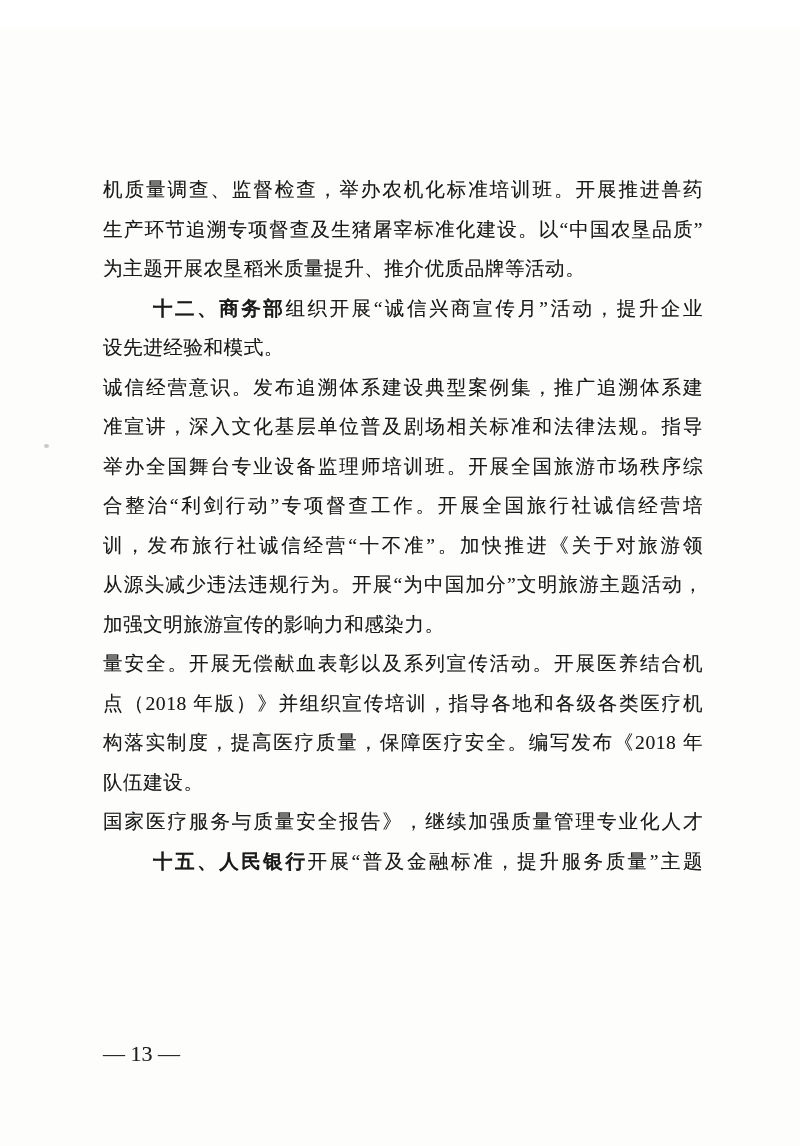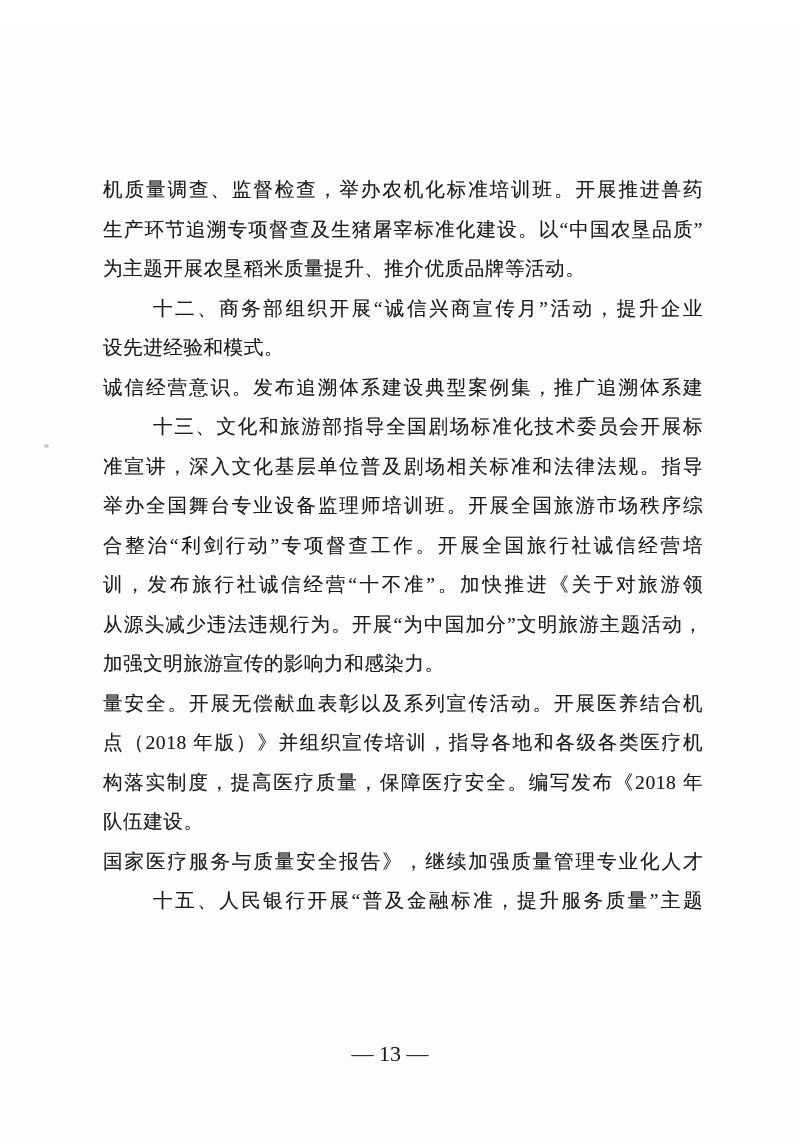--- a/index.html
+++ b/index.html
@@ -31,30 +31,30 @@
     letter-spacing: 0.5px;
   }
   .line.short {
     text-align-last: left;
   }
   .line.indent {
     padding-left: 50px;
   }
   .head {
     font-family: "Liberation Sans", "DejaVu Sans", sans-serif;
-    font-weight: 400;
+    font-weight: 700;
   }
   .pagenum {
     position: absolute;
     top: 1008px;
     left: 103px;
     width: 574px;
     height: 36px;
     line-height: 36px;
-    text-align: center;
+    text-align: left;
     font-size: 22px;
     color: #1f1f1f;
     text-shadow: 0 0 0.5px rgba(20,20,20,0.35);
   }
   .speck {
     position: absolute;
     left: 44px; top: 416px;
     width: 5px; height: 4px;
     background: #c9c9c6;
     border-radius: 50%;
@@ -75,21 +75,20 @@
       <div class="line short">为主题开展农垦稻米质量提升、推介优质品牌等活动。</div>
     </div>
 
     <div>
       <div class="line indent"><span class="head">十二、商务部</span><span>组织开展“诚信兴商宣传月”活动，提升企业</span></div>
       <div class="line short">设先进经验和模式。</div>
       <div class="line">诚信经营意识。发布追溯体系建设典型案例集，推广追溯体系建</div>
     </div>
 
     <div>
-      <div class="line indent"><span class="head">十三、文化和旅游部</span><span>指导全国剧场标准化技术委员会开展标</span></div>
       <div class="line">准宣讲，深入文化基层单位普及剧场相关标准和法律法规。指导</div>
       <div class="line">举办全国舞台专业设备监理师培训班。开展全国旅游市场秩序综</div>
       <div class="line">合整治“利剑行动”专项督查工作。开展全国旅行社诚信经营培</div>
       <div class="line">训，发布旅行社诚信经营“十不准”。加快推进《关于对旅游领</div>
       <div class="line">从源头减少违法违规行为。开展“为中国加分”文明旅游主题活动，</div>
       <div class="line short">加强文明旅游宣传的影响力和感染力。</div>
     </div>
 
     <div>
       <div class="line">量安全。开展无偿献血表彰以及系列宣传活动。开展医养结合机</div>

